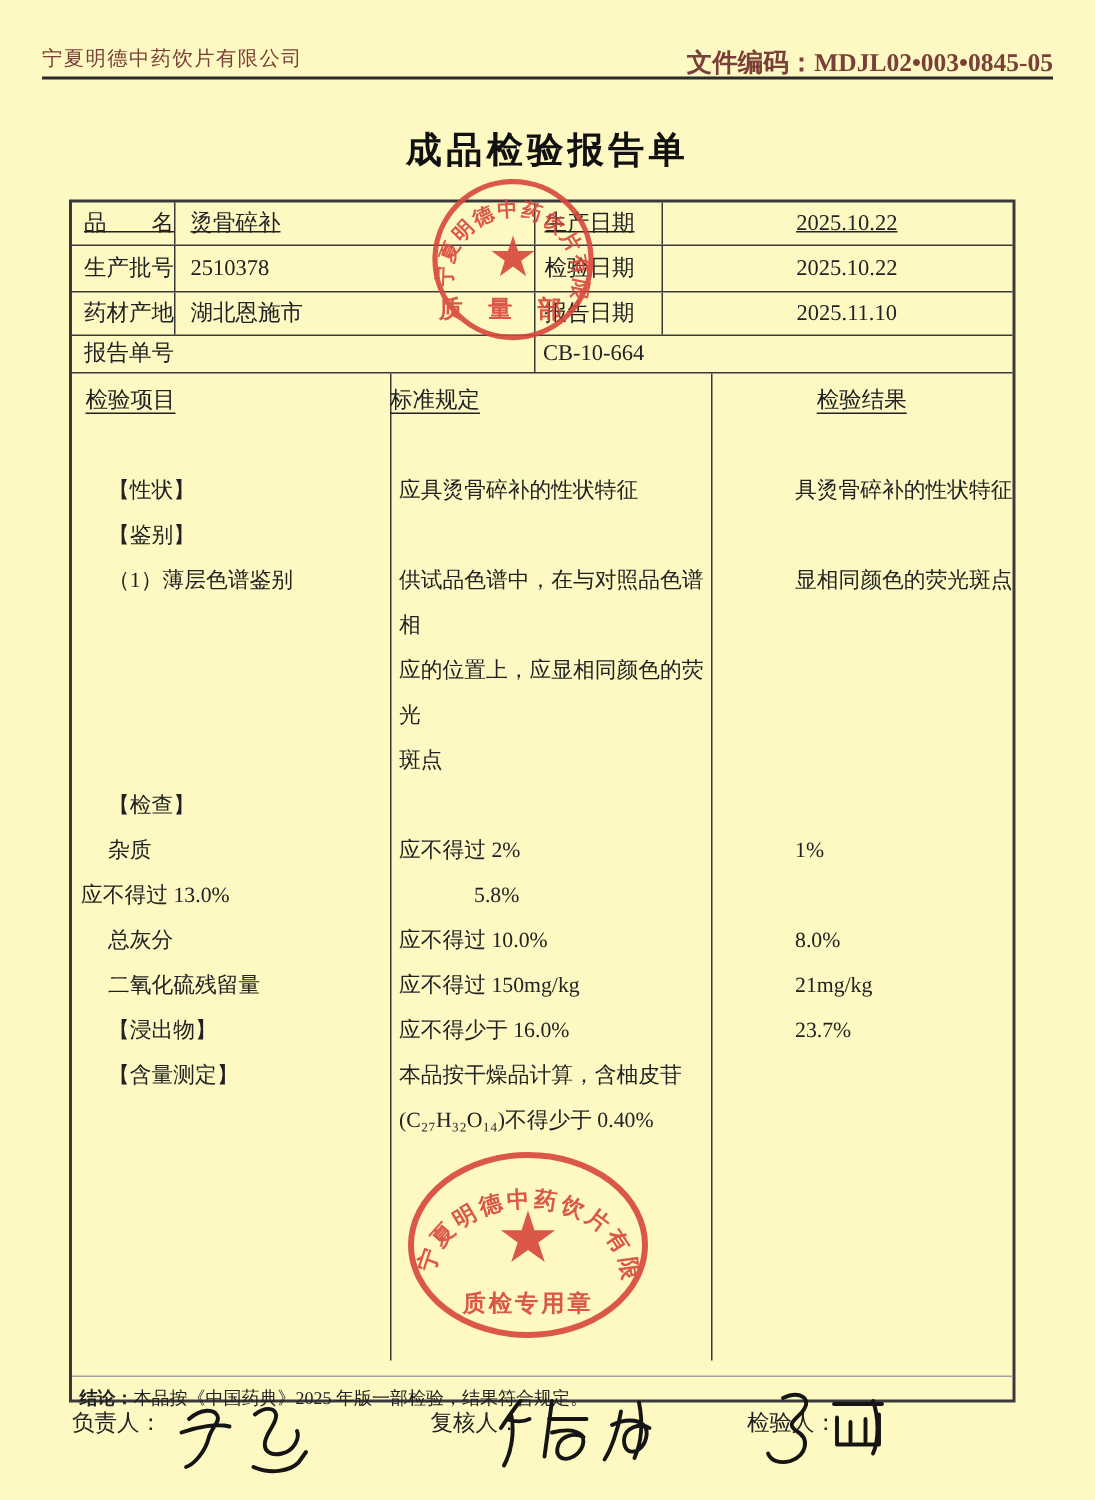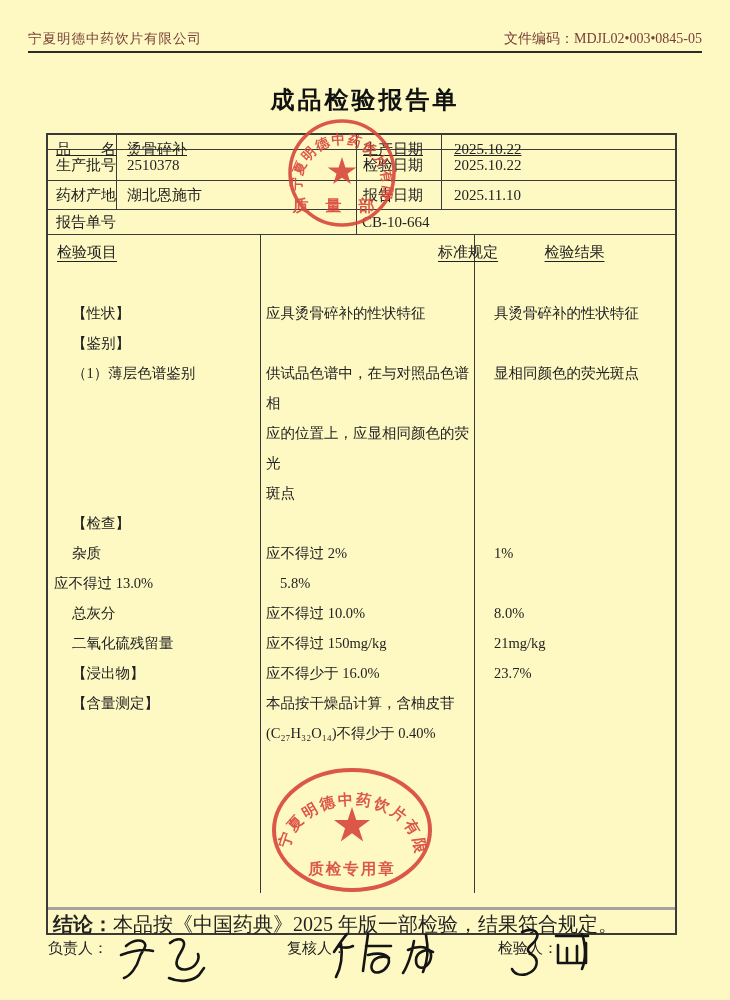--- a/index.html
+++ b/index.html
@@ -4,60 +4,60 @@
 <style>
   * { margin:0; padding:0; box-sizing:border-box; }
   html,body { background:#e8e8e8; }
   #page {
     position:relative; width:730px; height:1000px; background:#fef9c3;
     font-family:"Liberation Serif", serif; color:#222; overflow:hidden;
     margin:0 auto;
   }
   
   .hdr-left  { position:absolute; left:28px;  top:30px; font-size:13.5px; color:#7a4038; letter-spacing:1px; }
-  .hdr-right { position:absolute; right:28px; top:30px; font-size:14px; color:#7a4038; }
+  .hdr-right { position:absolute; right:28px; top:30px; font-size:17px; color:#7a4038;font-weight:bold; }
   .hdr-rule  { position:absolute; left:28px; right:28px; top:51px; height:2px; background:#2b2b2b; }
   .doc-title { position:absolute; left:0; right:0; top:84px; text-align:center;
                font-size:24px; font-weight:bold; color:#111; letter-spacing:3px; }
   
   #report-table { position:absolute; left:46px; top:133px; width:631px; height:802px;
                   border:2px solid #3a3a3a; }
   
   #info-rows .info-row { display:grid; grid-template-columns:69px 240px 85px 1fr;
                          border-bottom:1px solid #3a3a3a; }
-  #info-rows .info-row:nth-child(1){ height:15px; line-height:28px;text-decoration:underline; }
+  #info-rows .info-row:nth-child(1){ height:29px; line-height:28px;text-decoration:underline; }
   #info-rows .info-row:nth-child(2){ height:31px; line-height:30px; }
   #info-rows .info-row:nth-child(3){ height:29px; line-height:28px; }
   #info-rows .c { font-size:15px; white-space:nowrap; overflow:visible; }
   #info-rows .l1 { padding-left:8px;  border-right:1px solid #3a3a3a; }
   #info-rows .v1 { padding-left:10px; border-right:1px solid #3a3a3a; }
   #info-rows .l2 { padding-left:6px;  border-right:1px solid #3a3a3a; }
-  #info-rows .v2 { padding-left:12px; }
+  #info-rows .v2 { padding-left:12px;text-align:center; }
   #report-row { display:grid; grid-template-columns:309px 1fr; height:25px; line-height:24px;
                 border-bottom:1px solid #3a3a3a; font-size:15px; }
   #report-row .rl { padding-left:8px; border-right:1px solid #3a3a3a; }
   #report-row .rv { padding-left:5px; }
   
   #cols-section { position:relative; height:658px; }
   .vline { position:absolute; top:0; bottom:0; width:1px; background:#3a3a3a; }
   .vline.v1 { left:212px; } .vline.v2 { left:426px; }
   .col-head { position:absolute; top:8px; font-size:15px; text-decoration:underline;
               text-underline-offset:4px; }
   .col-head.h1 { left:9px; }
-  .col-head.h2 { left:212px; width:214px; text-align:right;margin-left:24px; }
+  .col-head.h2 { left:212px; width:214px; text-align:left; }
   .col-head.h3 { left:426px; right:0; text-align:center; }
   #insp-rows { padding-top:63px; }
   .insp-row { display:grid; grid-template-columns:212px 214px 1fr; }
   .insp-row > div, .insp-row .line { line-height:30px; font-size:14.5px; }
   .ic1 { padding-left:24px; min-height:30px; white-space:nowrap; }
   .ic2 { padding-left:6px; }
-  .ic3 { padding-left:20px; }
-  
-  #conclusion-row { position:absolute; left:0; right:0; bottom:0; height:26px; line-height:28px;
-                    border-top:3px solid #a3a3a3; font-size:20px; padding-left:5px; white-space:nowrap; }
+  .ic3 { padding-left:20px;margin-left:36px; }
+  
+  #conclusion-row { position:absolute; left:0; right:0; bottom:0; height:16px; line-height:28px;
+                    border-top:1px solid #a3a3a3; font-size:12px; padding-left:5px; white-space:nowrap; }
   #conclusion-row .cl { font-weight:bold; }
   
   .stamp { position:absolute; opacity:0.9; pointer-events:none; }
   #stamp-top { left:277px; top:108px; }
   #stamp-bottom { left:262px; top:762px; }
   .stamp text { fill:#d8463b; font-family:"Liberation Sans", sans-serif; font-weight:bold; }
   
   .sig-label { position:absolute; font-size:15px; color:#222; }
   #lbl-resp { left:48px;  top:939px; }
   #lbl-review { left:287px; top:939px; }

